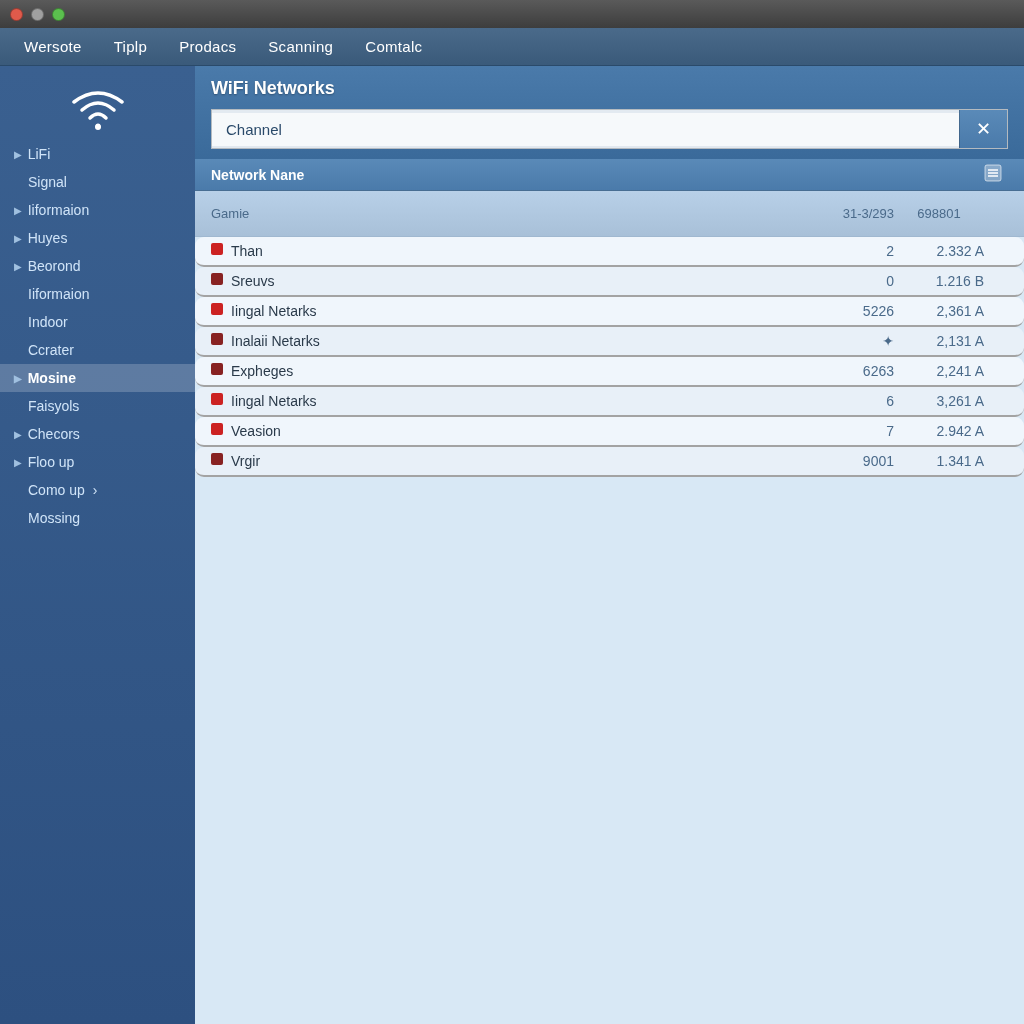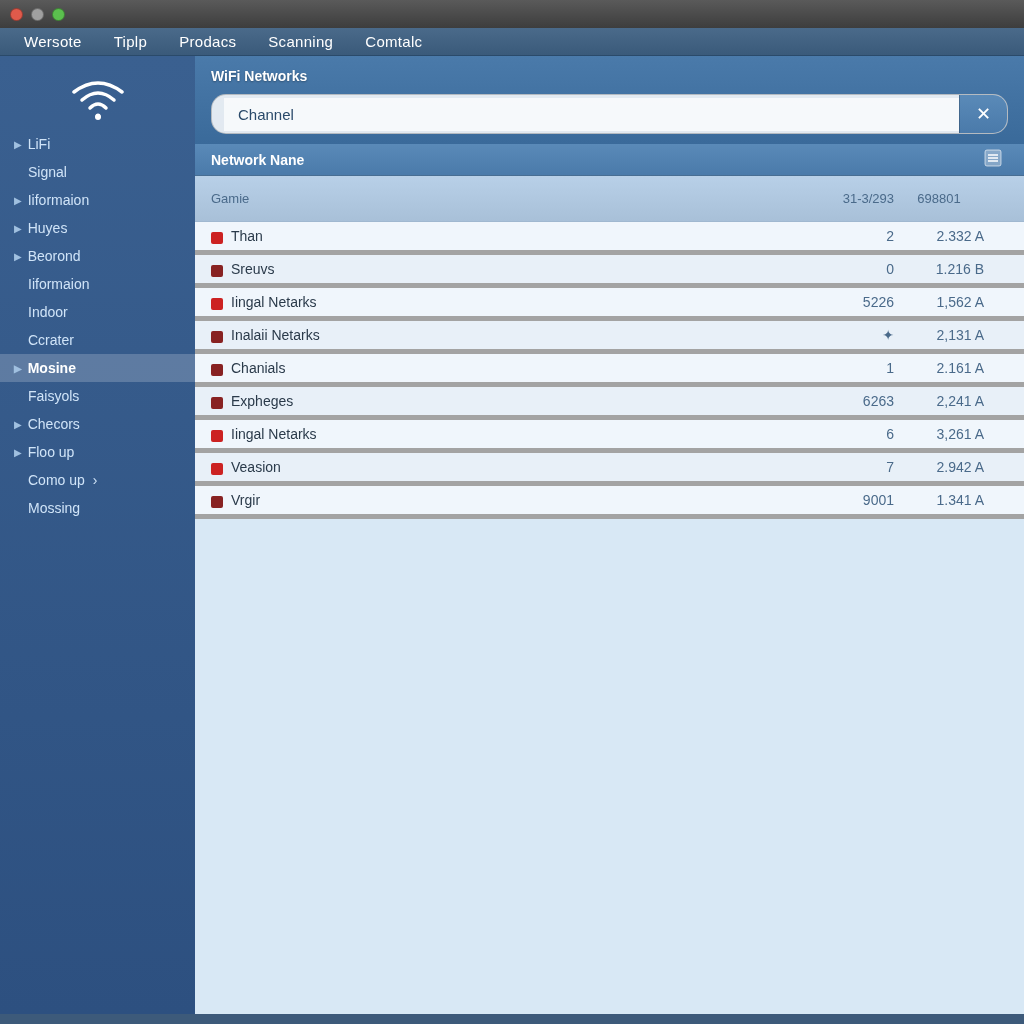--- a/index.html
+++ b/index.html
@@ -27,21 +27,21 @@
       border: 1px solid rgba(0,0,0,0.3);
       cursor: pointer;
     }
     .traffic-btn.close { background: #e05a4b; }
     .traffic-btn.minimize { background: #a0a0a0; }
     .traffic-btn.maximize { background: #5bbf4e; }
 
     
     .menubar {
       background: linear-gradient(180deg, #4a6a8a 0%, #3a5a7a 100%);
-      height: 28px;
+      height: 38px;
       display: flex;
       align-items: center;
       padding: 4px 10px;
       gap: 4px;
       border-bottom: 1px solid #2a4a6a;
     }
     .menubar-item {
       color: #fff;
       font-size: 15px;
       font-weight: 500;
@@ -95,33 +95,32 @@
       flex-direction: column;
     }
 
     
     .content-header {
       background: linear-gradient(180deg, #4a7aaa 0%, #3a6a9a 100%);
       padding: 12px 16px 10px 16px;
     }
     .content-header h2 {
       color: #fff;
-      font-size: 14px;
+      font-size: 18px;
       font-weight: 700;
       margin-bottom: 10px;
       text-shadow: 0 1px 2px rgba(0,0,0,0.3);
     }
     .channel-bar {
       display: flex;
       align-items: center;
       background: rgba(255,255,255,0.85);
-      border-radius: 15px;
+      border-radius: 0;
       overflow: hidden;
       border: 1px solid rgba(0,0,0,0.2);
-      padding-left: 12px;
     }
     .channel-label {
       flex: 1;
       padding: 8px 14px;
       font-size: 15px;
       color: #2a4a6a;
       background: rgba(255,255,255,0.7);
     }
     .channel-btn {
       background: linear-gradient(180deg, #5a8ab8 0%, #4a7aaa 100%);
@@ -160,25 +159,26 @@
       font-size: 13px;
       color: #4a6a8a;
       border-bottom: 1px solid #a0b8d0;
     }
     .networks-list {
       flex: 1;
       overflow-y: auto;
     }
     .network-row {
       display: flex;
-      align-items: flex-end;
+      align-items: flex-start;
       padding: 6px 16px;
       font-size: 14px;
       color: #2a3a4a;
-      border-bottom: 5px solid #a3a3a3;
+      border-bottom: 2px solid #a3a3a3;
+      border-radius: 9px;
     }
     .network-row:nth-child(even) { background: #e8f0f8; }
     .network-row:nth-child(odd) { background: #f0f6fc; }
     .net-indicator {
       width: 12px;
       height: 12px;
       border-radius: 2px;
       margin-right: 8px;
       flex-shrink: 0;
     }
@@ -325,39 +325,32 @@
     <div class="net-indicator dark-red"></div>
     <div class="net-name">Sreuvs</div>
     <div class="net-num">0</div>
     <div class="net-val">1.216 B</div>
     <div class="net-icon-col"></div>
   </div>
         <div class="network-row">
     <div class="net-indicator red"></div>
     <div class="net-name">Iingal Netarks</div>
     <div class="net-num">5226</div>
-    <div class="net-val">1,562 A</div>
+    <div class="net-val">2,361 A</div>
     <div class="net-icon-col"></div>
   </div>
         <div class="network-row">
     <div class="net-indicator dark-red"></div>
     <div class="net-name">Inalaii Netarks</div>
     <div class="net-num">✦</div>
     <div class="net-val">2,131 A</div>
     <div class="net-icon-col"></div>
   </div>
         <div class="network-row">
     <div class="net-indicator dark-red"></div>
-    <div class="net-name">Chanials</div>
-    <div class="net-num">1</div>
-    <div class="net-val">2.161 A</div>
-    <div class="net-icon-col"></div>
-  </div>
-        <div class="network-row">
-    <div class="net-indicator dark-red"></div>
     <div class="net-name">Expheges</div>
     <div class="net-num">6263</div>
     <div class="net-val">2,241 A</div>
     <div class="net-icon-col"></div>
   </div>
         <div class="network-row">
     <div class="net-indicator red"></div>
     <div class="net-name">Iingal Netarks</div>
     <div class="net-num">6</div>
     <div class="net-val">3,261 A</div>

